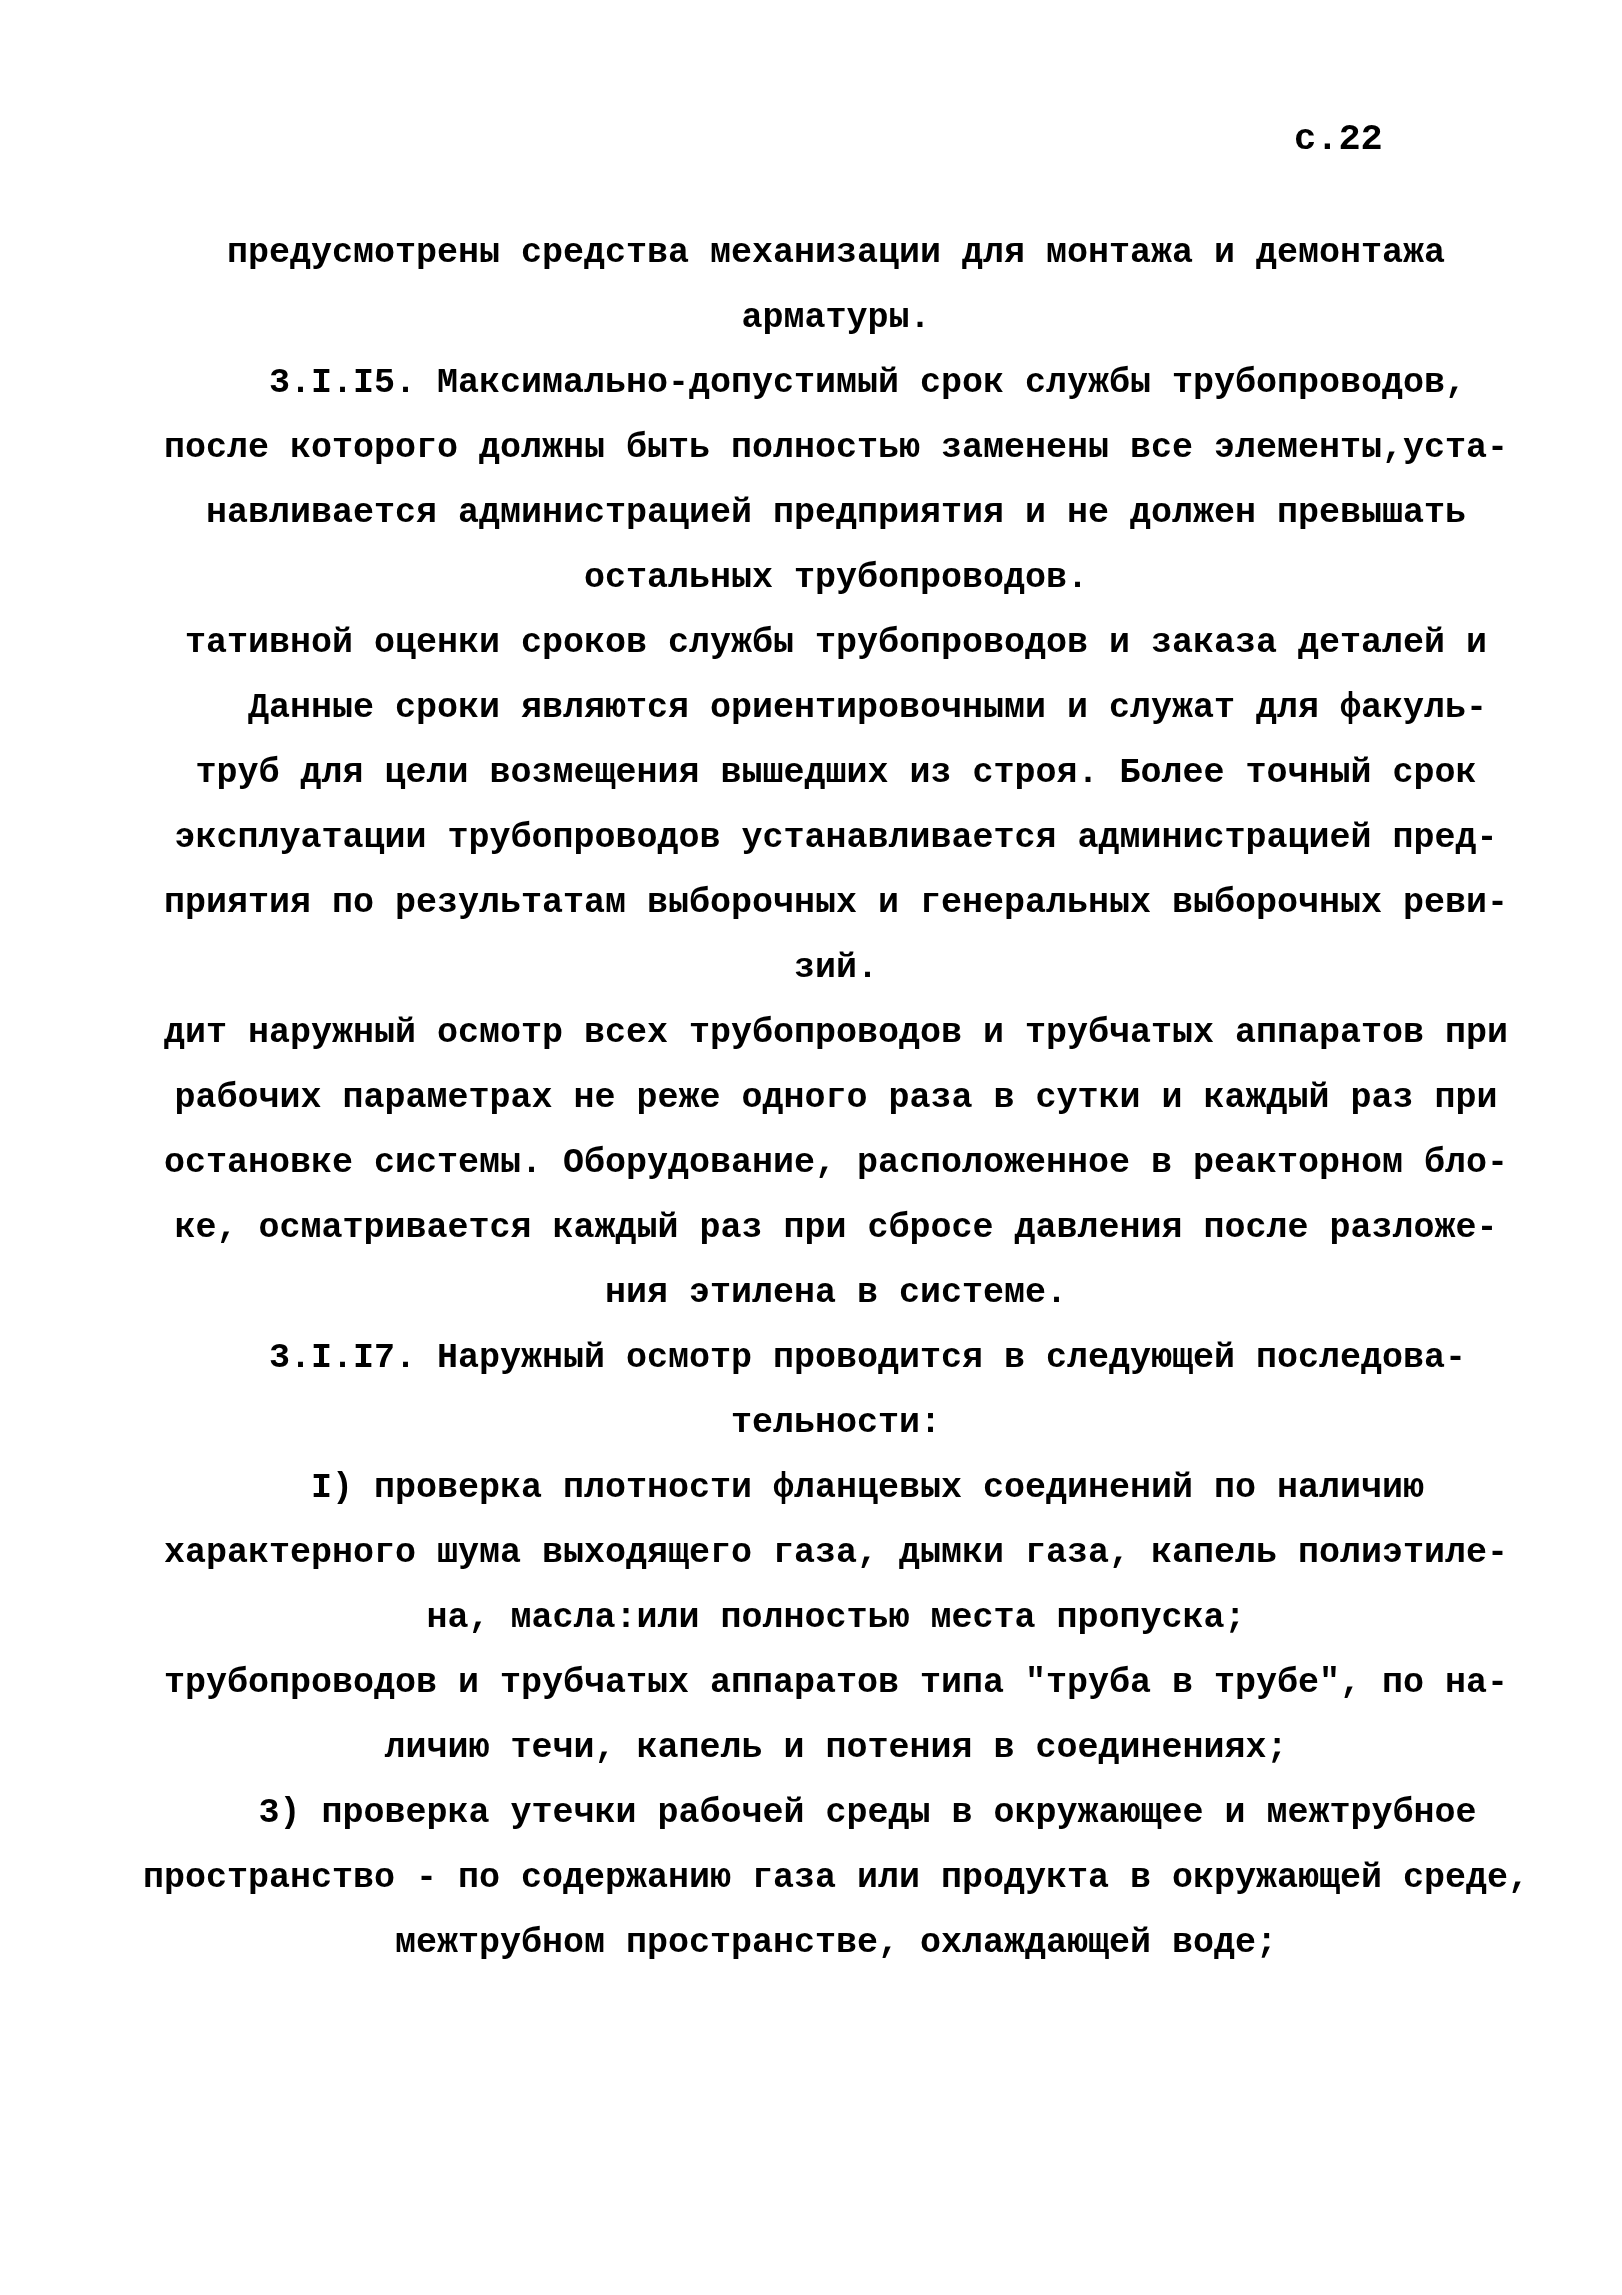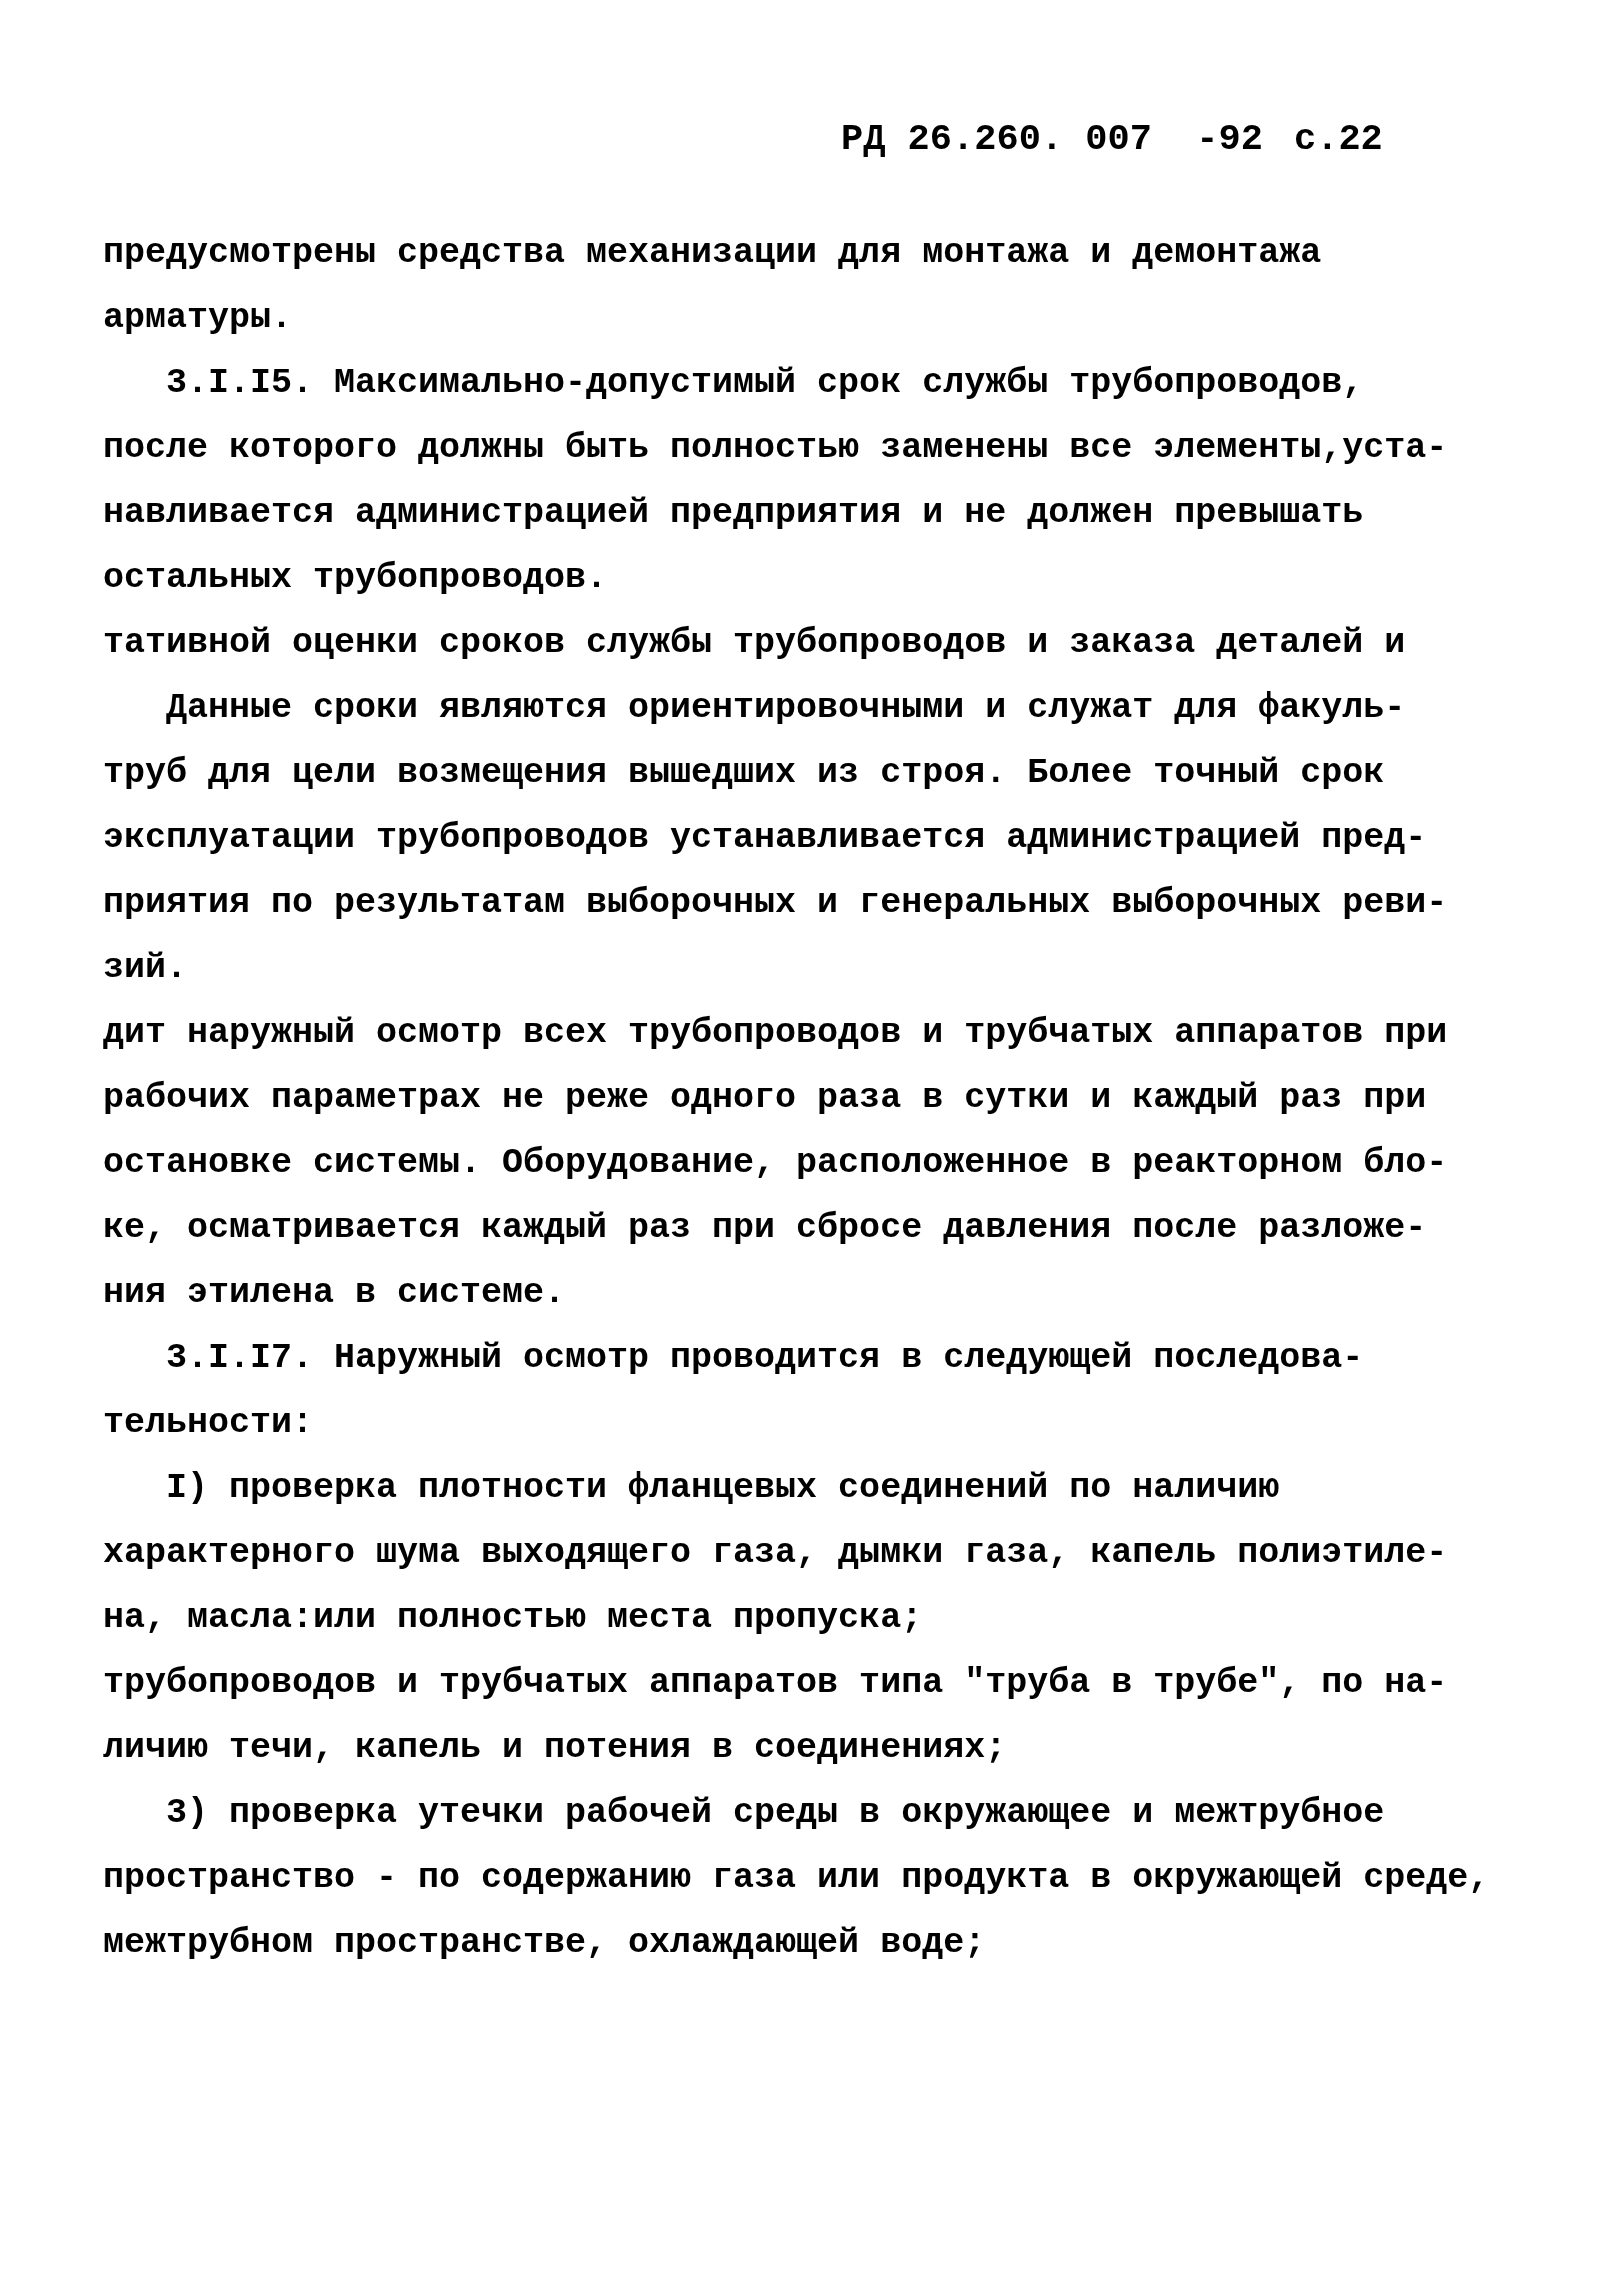--- a/index.html
+++ b/index.html
@@ -45,29 +45,29 @@
     position: absolute;
     top: 221px;
     left: 103px;
     width: 1466px;
     font-size: 35px;
   }
   .line {
     height: 65px;
     line-height: 65px;
     white-space: pre;
+    text-align: center;
   }
 </style>
 </head>
 <body>
 
 <div class="page">
 
   <div class="header scan-text">
-    <span class="doc-number">РД 26.260. 007  -92</span>
     <span class="page-label">с.22</span>
   </div>
 
   <div class="body-text scan-text">
       <div class="line">предусмотрены средства механизации для монтажа и демонтажа</div>
       <div class="line">арматуры.</div>
       <div class="line">   3.I.I5. Максимально-допустимый срок службы трубопроводов,</div>
       <div class="line">после которого должны быть полностью заменены все элементы,уста-</div>
       <div class="line">навливается администрацией предприятия и не должен превышать</div>
       <div class="line">остальных трубопроводов.</div>

